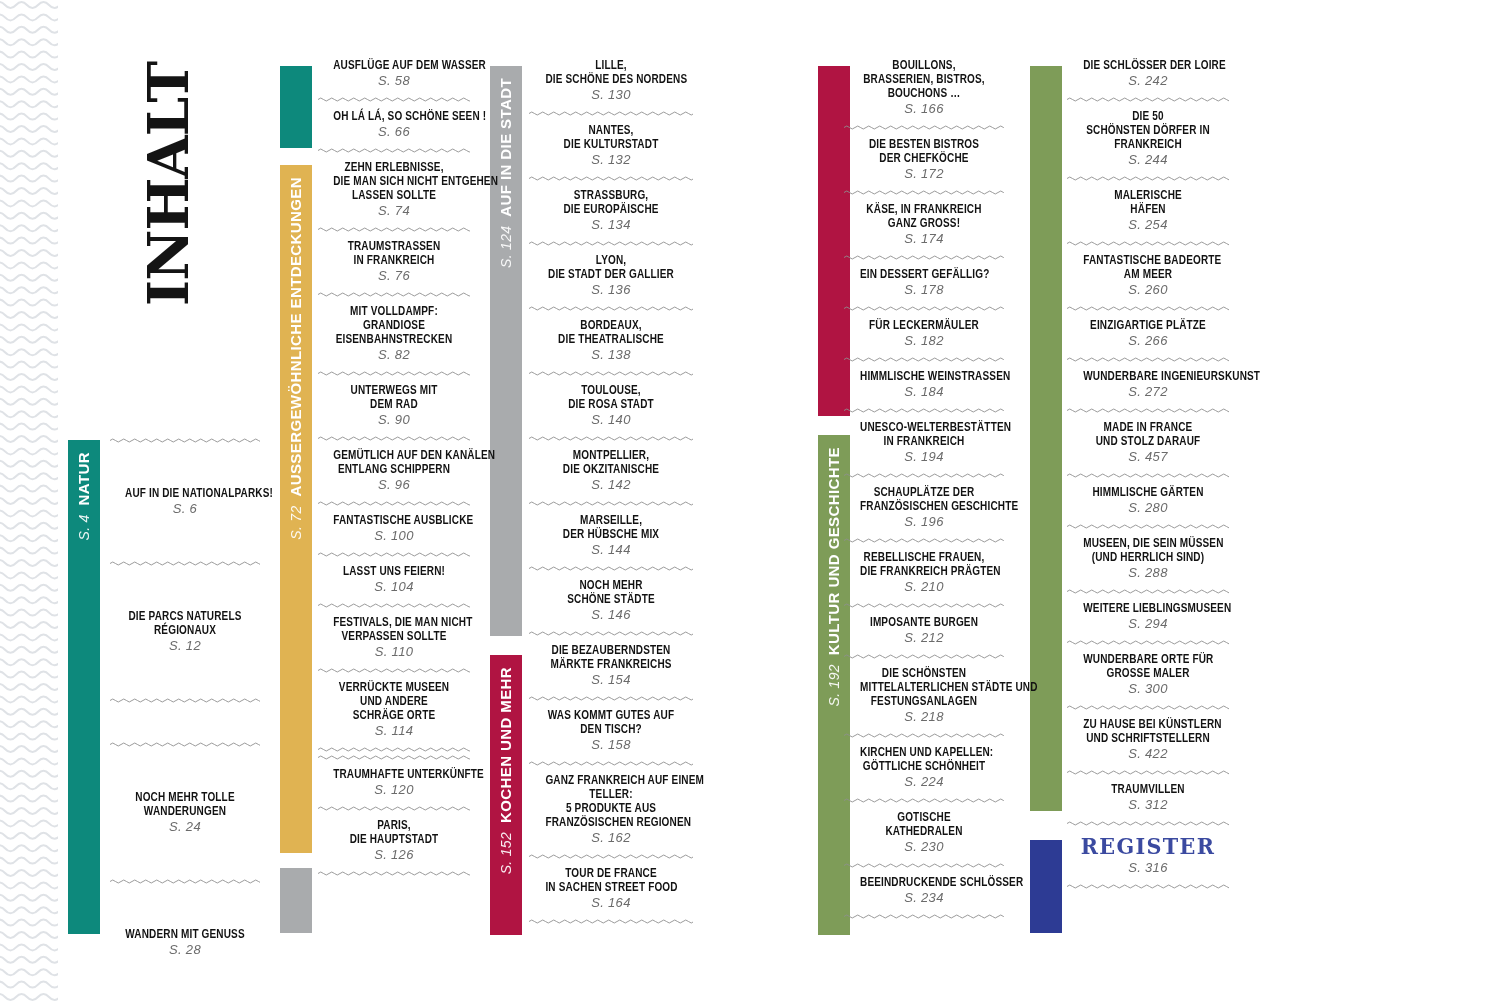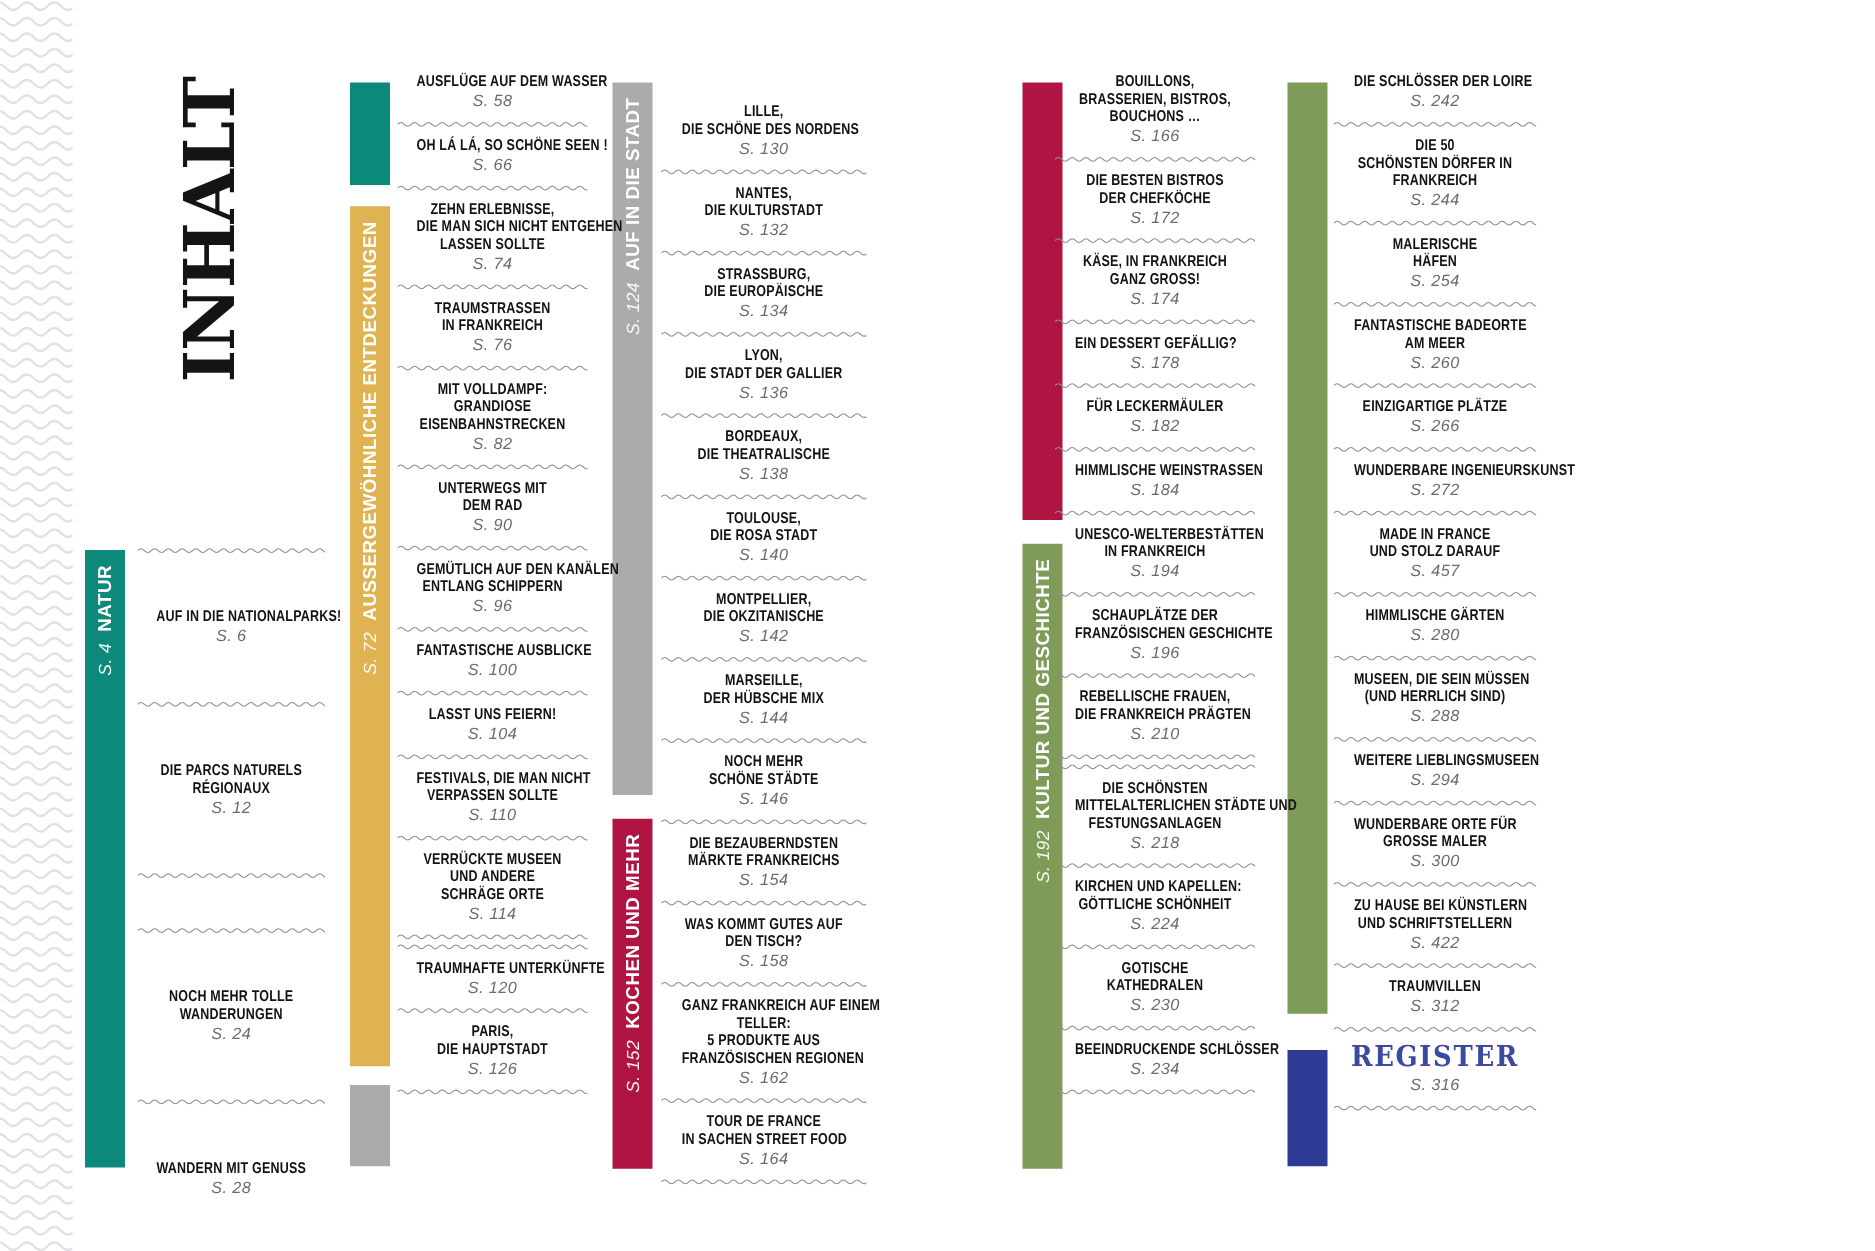--- a/index.html
+++ b/index.html
@@ -334,21 +334,21 @@
           <div class="entry-title">
             <span class="line">PARIS,</span>
             <span class="line">DIE HAUPTSTADT</span>
           </div>
           <div class="entry-page">S. 126</div>
         </div>
         <svg width="152" height="8" class="wave-sep">
           <path d="M0 4.5 q 2.75 -3 5.5 0 t 5.5 0 t 5.5 0 t 5.5 0 t 5.5 0 t 5.5 0 t 5.5 0 t 5.5 0 t 5.5 0 t 5.5 0 t 5.5 0 t 5.5 0 t 5.5 0 t 5.5 0 t 5.5 0 t 5.5 0 t 5.5 0 t 5.5 0 t 5.5 0 t 5.5 0 t 5.5 0 t 5.5 0 t 5.5 0 t 5.5 0 t 5.5 0 t 5.5 0 t 5.5 0 t 5.5 0 t 5.5 0 t 5.5 0 t 5.5 0" fill="none" stroke="#8f8f8f" stroke-width="0.9"></path>
         </svg>
       </div>
-      <div class="toc-column" style="left: 529px; top: 52px; width: 164px; margin-top: 24px;">
+      <div class="toc-column" style="left: 529px; top: 52px; width: 164px;">
         <div class="toc-entry">
           <div class="entry-title">
             <span class="line">LILLE,</span>
             <span class="line">DIE SCHÖNE DES NORDENS</span>
           </div>
           <div class="entry-page">S. 130</div>
         </div>
         <svg width="164" height="8" class="wave-sep">
           <path d="M0 4.5 q 2.75 -3 5.5 0 t 5.5 0 t 5.5 0 t 5.5 0 t 5.5 0 t 5.5 0 t 5.5 0 t 5.5 0 t 5.5 0 t 5.5 0 t 5.5 0 t 5.5 0 t 5.5 0 t 5.5 0 t 5.5 0 t 5.5 0 t 5.5 0 t 5.5 0 t 5.5 0 t 5.5 0 t 5.5 0 t 5.5 0 t 5.5 0 t 5.5 0 t 5.5 0 t 5.5 0 t 5.5 0 t 5.5 0 t 5.5 0 t 5.5 0 t 5.5 0 t 5.5 0 t 5.5 0" fill="none" stroke="#8f8f8f" stroke-width="0.9"></path>
         </svg>
@@ -557,20 +557,26 @@
         <div class="toc-entry">
           <div class="entry-title">
             <span class="line">REBELLISCHE FRAUEN,</span>
             <span class="line">DIE FRANKREICH PRÄGTEN</span>
           </div>
           <div class="entry-page">S. 210</div>
         </div>
         <svg width="160" height="8" class="wave-sep">
           <path d="M0 4.5 q 2.75 -3 5.5 0 t 5.5 0 t 5.5 0 t 5.5 0 t 5.5 0 t 5.5 0 t 5.5 0 t 5.5 0 t 5.5 0 t 5.5 0 t 5.5 0 t 5.5 0 t 5.5 0 t 5.5 0 t 5.5 0 t 5.5 0 t 5.5 0 t 5.5 0 t 5.5 0 t 5.5 0 t 5.5 0 t 5.5 0 t 5.5 0 t 5.5 0 t 5.5 0 t 5.5 0 t 5.5 0 t 5.5 0 t 5.5 0 t 5.5 0 t 5.5 0 t 5.5 0 t 5.5 0" fill="none" stroke="#8f8f8f" stroke-width="0.9"></path>
         </svg>
+        <div class="toc-entry">
+          <div class="entry-title">
+            <span class="line">IMPOSANTE BURGEN</span>
+          </div>
+          <div class="entry-page">S. 212</div>
+        </div>
         <svg width="160" height="8" class="wave-sep">
           <path d="M0 4.5 q 2.75 -3 5.5 0 t 5.5 0 t 5.5 0 t 5.5 0 t 5.5 0 t 5.5 0 t 5.5 0 t 5.5 0 t 5.5 0 t 5.5 0 t 5.5 0 t 5.5 0 t 5.5 0 t 5.5 0 t 5.5 0 t 5.5 0 t 5.5 0 t 5.5 0 t 5.5 0 t 5.5 0 t 5.5 0 t 5.5 0 t 5.5 0 t 5.5 0 t 5.5 0 t 5.5 0 t 5.5 0 t 5.5 0 t 5.5 0 t 5.5 0 t 5.5 0 t 5.5 0 t 5.5 0" fill="none" stroke="#8f8f8f" stroke-width="0.9"></path>
         </svg>
         <div class="toc-entry">
           <div class="entry-title">
             <span class="line">DIE SCHÖNSTEN</span>
             <span class="line">MITTELALTERLICHEN STÄDTE UND</span>
             <span class="line">FESTUNGSANLAGEN</span>
           </div>
           <div class="entry-page">S. 218</div>

